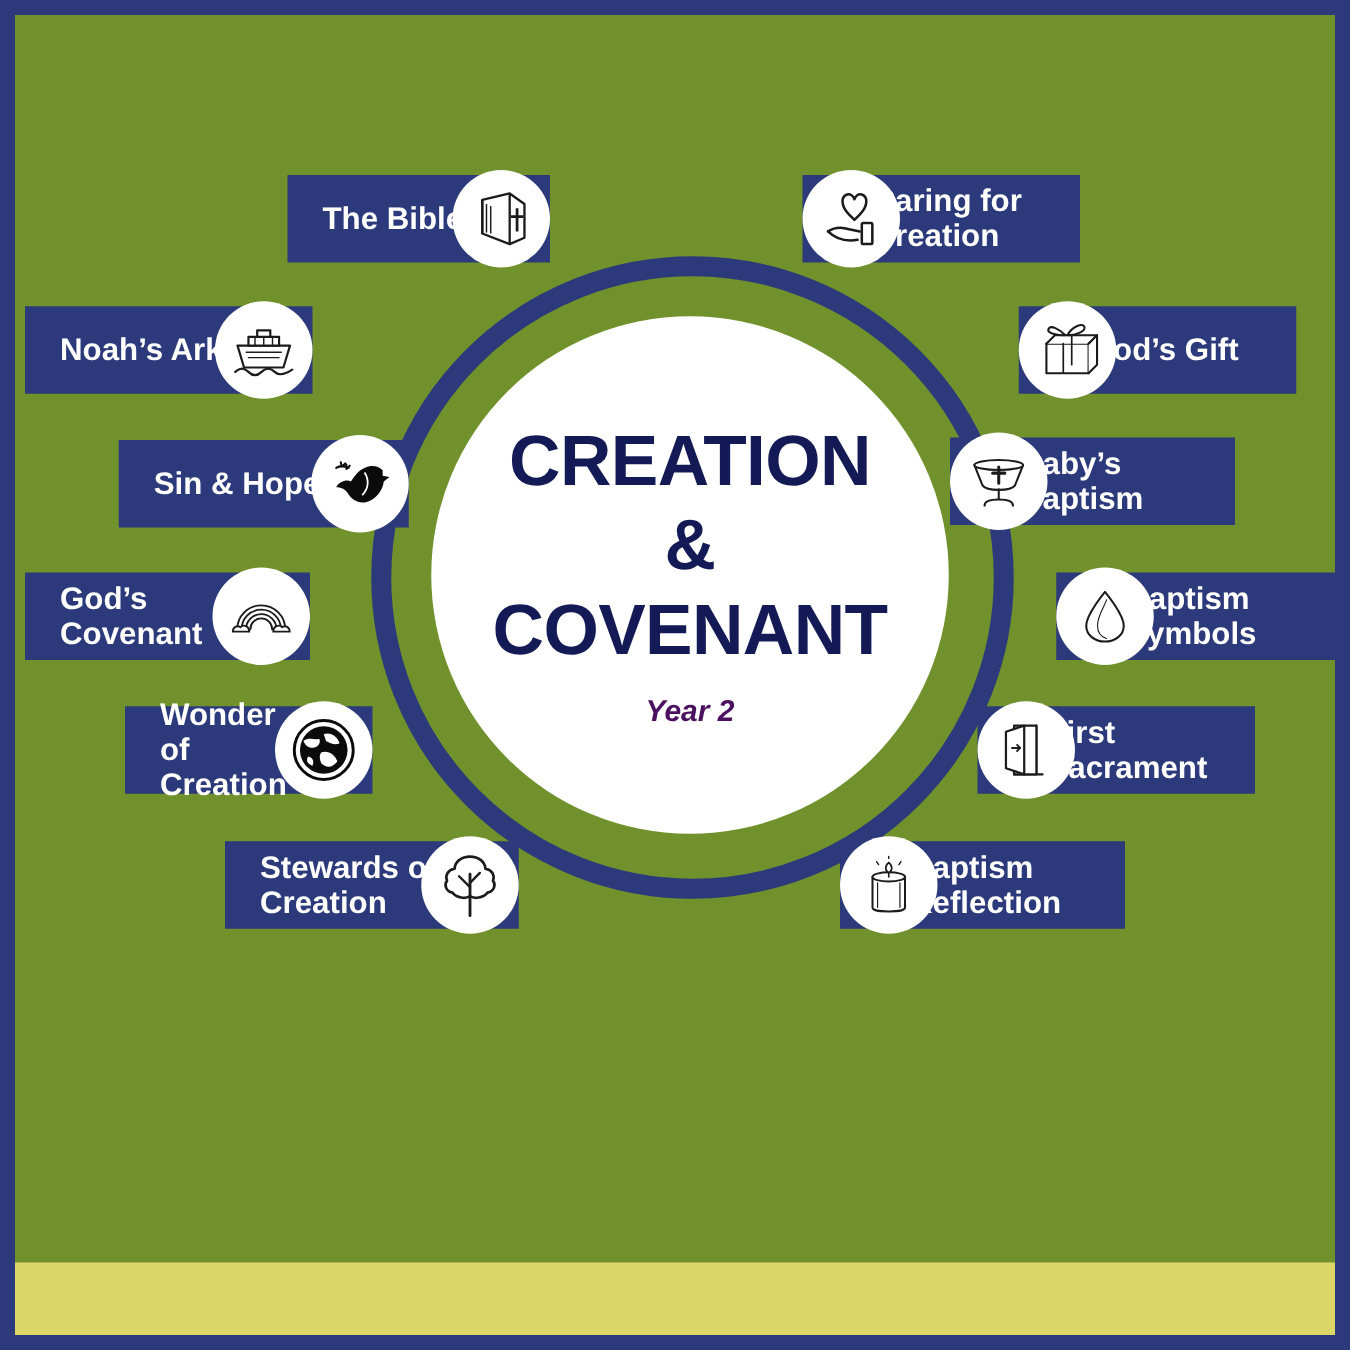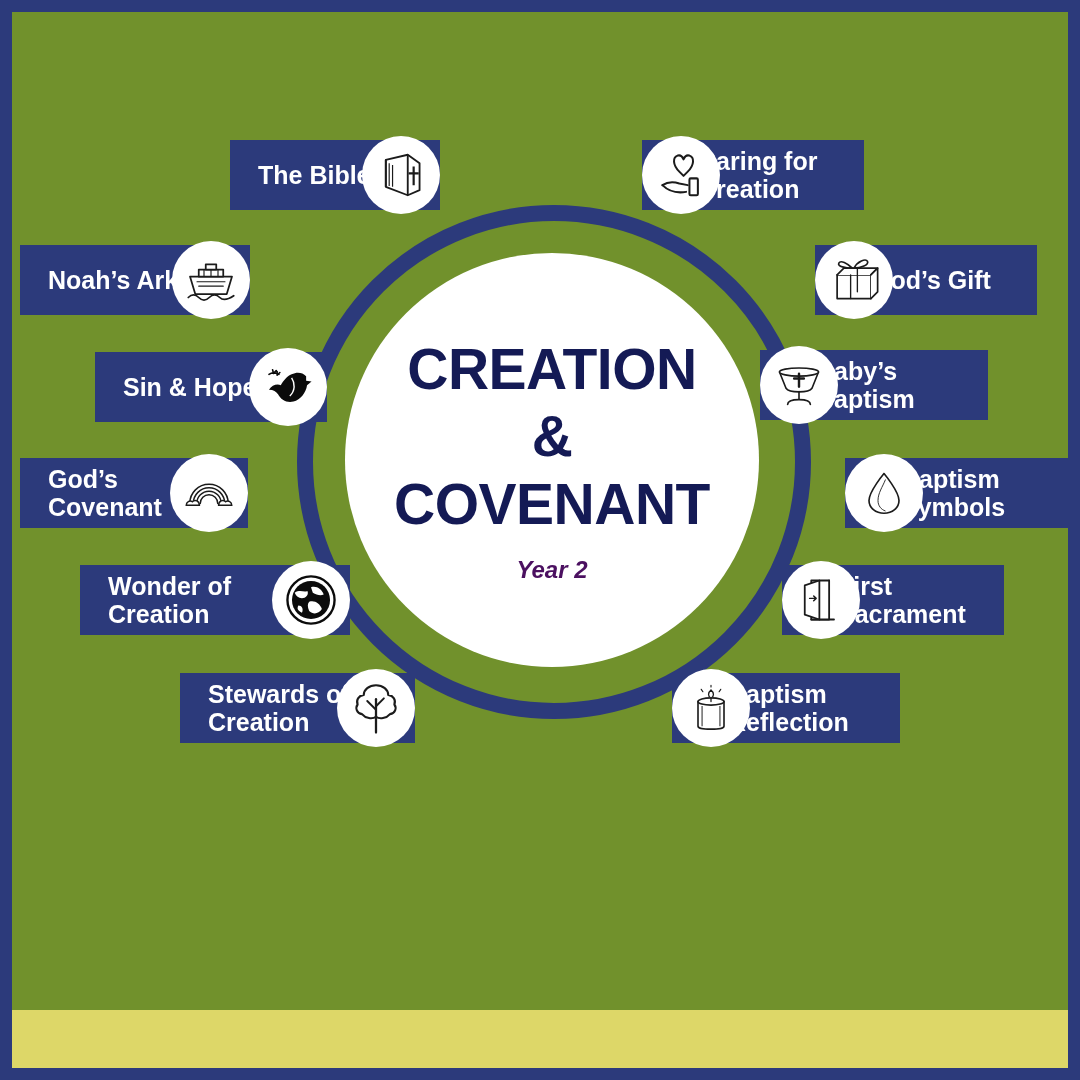--- a/index.html
+++ b/index.html
@@ -145,21 +145,21 @@
 
   
   #chip-bible .bar           { width: 210px; }
   #chip-caring .bar          { width: 222px; }
   #chip-noah .bar            { width: 230px; }
   #chip-gift .bar            { width: 222px; }
   #chip-sin .bar             { width: 232px; }
   #chip-baptism-baby .bar    { width: 228px; }
   #chip-covenant .bar        { width: 228px; }
   #chip-baptism-symbols .bar { width: 228px; }
-  #chip-wonder .bar          { width: 270px; }
+  #chip-wonder .bar          { width: 198px; margin-left: 20px; }
   #chip-first-sacrament .bar { width: 222px; }
   #chip-stewards .bar        { width: 235px; }
   #chip-baptism-reflect .bar { width: 228px; }
 </style>
 </head>
 <body>
 
 <div id="poster">
   <div id="field">
 

